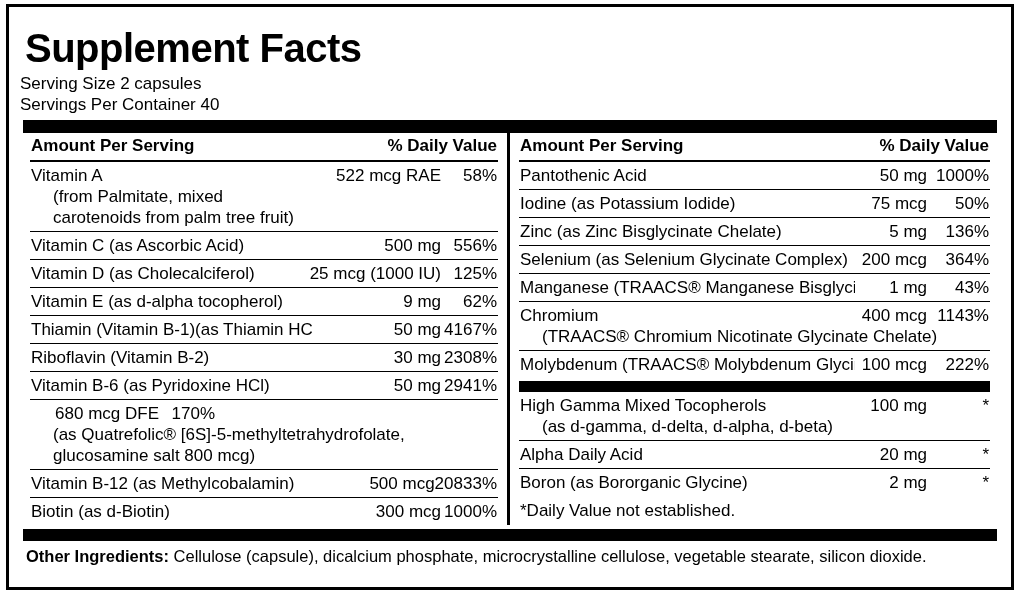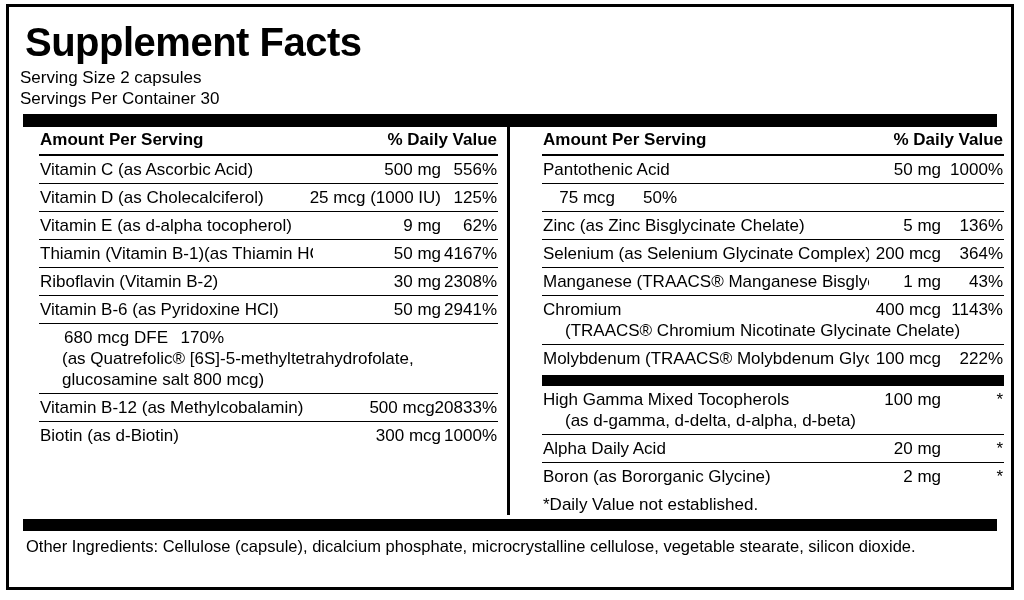--- a/index.html
+++ b/index.html
@@ -21,21 +21,21 @@
     width: 1008px;
     height: 586px;
     border: 3px solid #000000;
     box-sizing: border-box;
     background: #ffffff;
   }
   .inner {
     position: relative;
     width: 100%;
     height: 100%;
-    padding: 10px 10px 0 10px;
+    padding: 16px 10px 0 10px;
     box-sizing: border-box;
   }
   .title {
     font-size: 40px;
     font-weight: bold;
     letter-spacing: -0.5px;
     line-height: 46px;
     margin: 2px 0 2px 6px;
   }
   .serving-line {
@@ -43,22 +43,21 @@
     line-height: 21px;
     margin-left: 1px;
   }
   .thickbar {
     height: 13px;
     background: #000000;
     margin: 5px 4px 0 4px;
   }
   .columns {
     display: flex;
-    margin: 0 20px;
-    gap: 23px;
+    margin: 0 11px;
   }
   .col {
     width: 50%;
     box-sizing: border-box;
   }
   .col.left { padding-right: 9px; border-right: 3px solid #000000; }
   .col.right { padding-left: 9px; }
   .hdr {
     display: flex;
     justify-content: space-between;
@@ -116,42 +115,51 @@
   .bottom-bar {
     height: 12px;
     background: #000000;
     margin: 4px 4px 0 4px;
   }
   .other {
     font-size: 16.5px;
     line-height: 20px;
     margin: 5px 6px 0 7px;
   }
-  .other b { font-weight: normal; }
+  .other b { font-weight: bold; }
 </style>
 </head>
 <body>
 
 <div class="panel">
   <div class="inner">
     <div class="title">Supplement Facts</div>
     <div class="serving-line">Serving Size 2 capsules</div>
-    <div class="serving-line">Servings Per Container 30</div>
+    <div class="serving-line">Servings Per Container 40</div>
 
     <div class="thickbar"></div>
 
     <div class="columns">
       <div class="col left">
         <div class="hdr">
           <span>Amount Per Serving</span>
           <span>% Daily Value</span>
         </div>
         <div id="left-rows">
             <div class="row">
               <div class="line">
+                <span class="nm">Vitamin A</span>
+                <span class="amt">522 mcg RAE</span>
+                <span class="dv">58%</span>
+              </div>
+              <div class="sub">(from Palmitate, mixed</div>
+              <div class="sub">carotenoids from palm tree fruit)</div>
+            </div>
+            <div class="row">
+              <div class="line">
                 <span class="nm">Vitamin C (as Ascorbic Acid)</span>
                 <span class="amt">500 mg</span>
                 <span class="dv">556%</span>
               </div>
             </div>
             <div class="row">
               <div class="line">
                 <span class="nm">Vitamin D (as Cholecalciferol)</span>
                 <span class="amt">25 mcg (1000 IU)</span>
                 <span class="dv">125%</span>
@@ -218,20 +226,21 @@
         <div id="right-rows-top">
             <div class="row">
               <div class="line">
                 <span class="nm">Pantothenic Acid</span>
                 <span class="amt">50 mg</span>
                 <span class="dv">1000%</span>
               </div>
             </div>
             <div class="row">
               <div class="line">
+                <span class="nm">Iodine (as Potassium Iodide)</span>
                 <span class="amt">75 mcg</span>
                 <span class="dv">50%</span>
               </div>
             </div>
             <div class="row">
               <div class="line">
                 <span class="nm">Zinc (as Zinc Bisglycinate Chelate)</span>
                 <span class="amt">5 mg</span>
                 <span class="dv">136%</span>
               </div>

